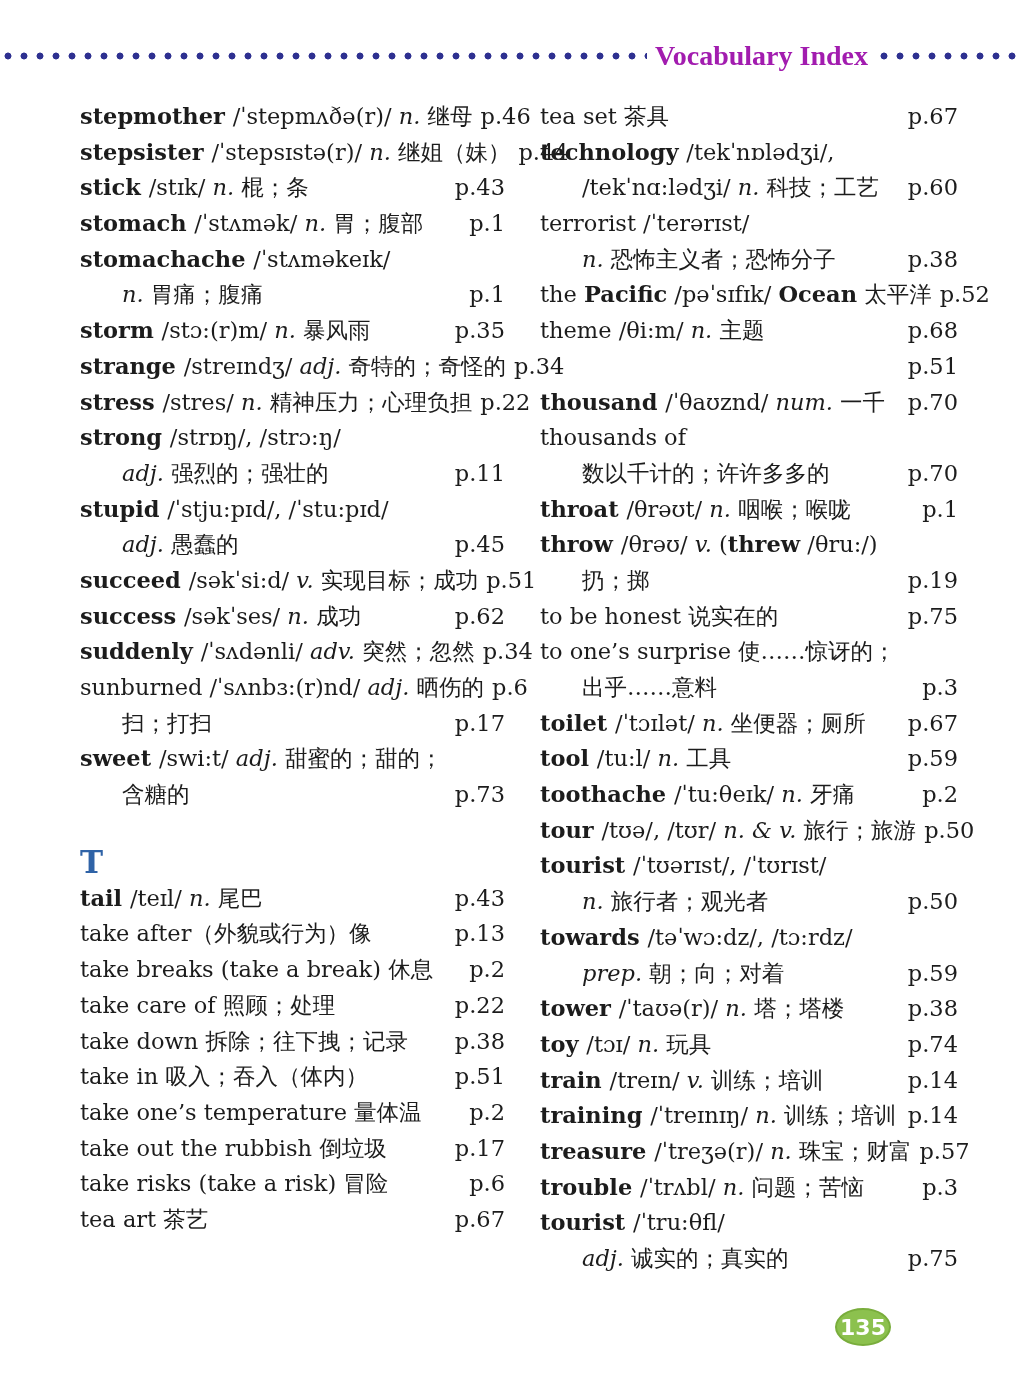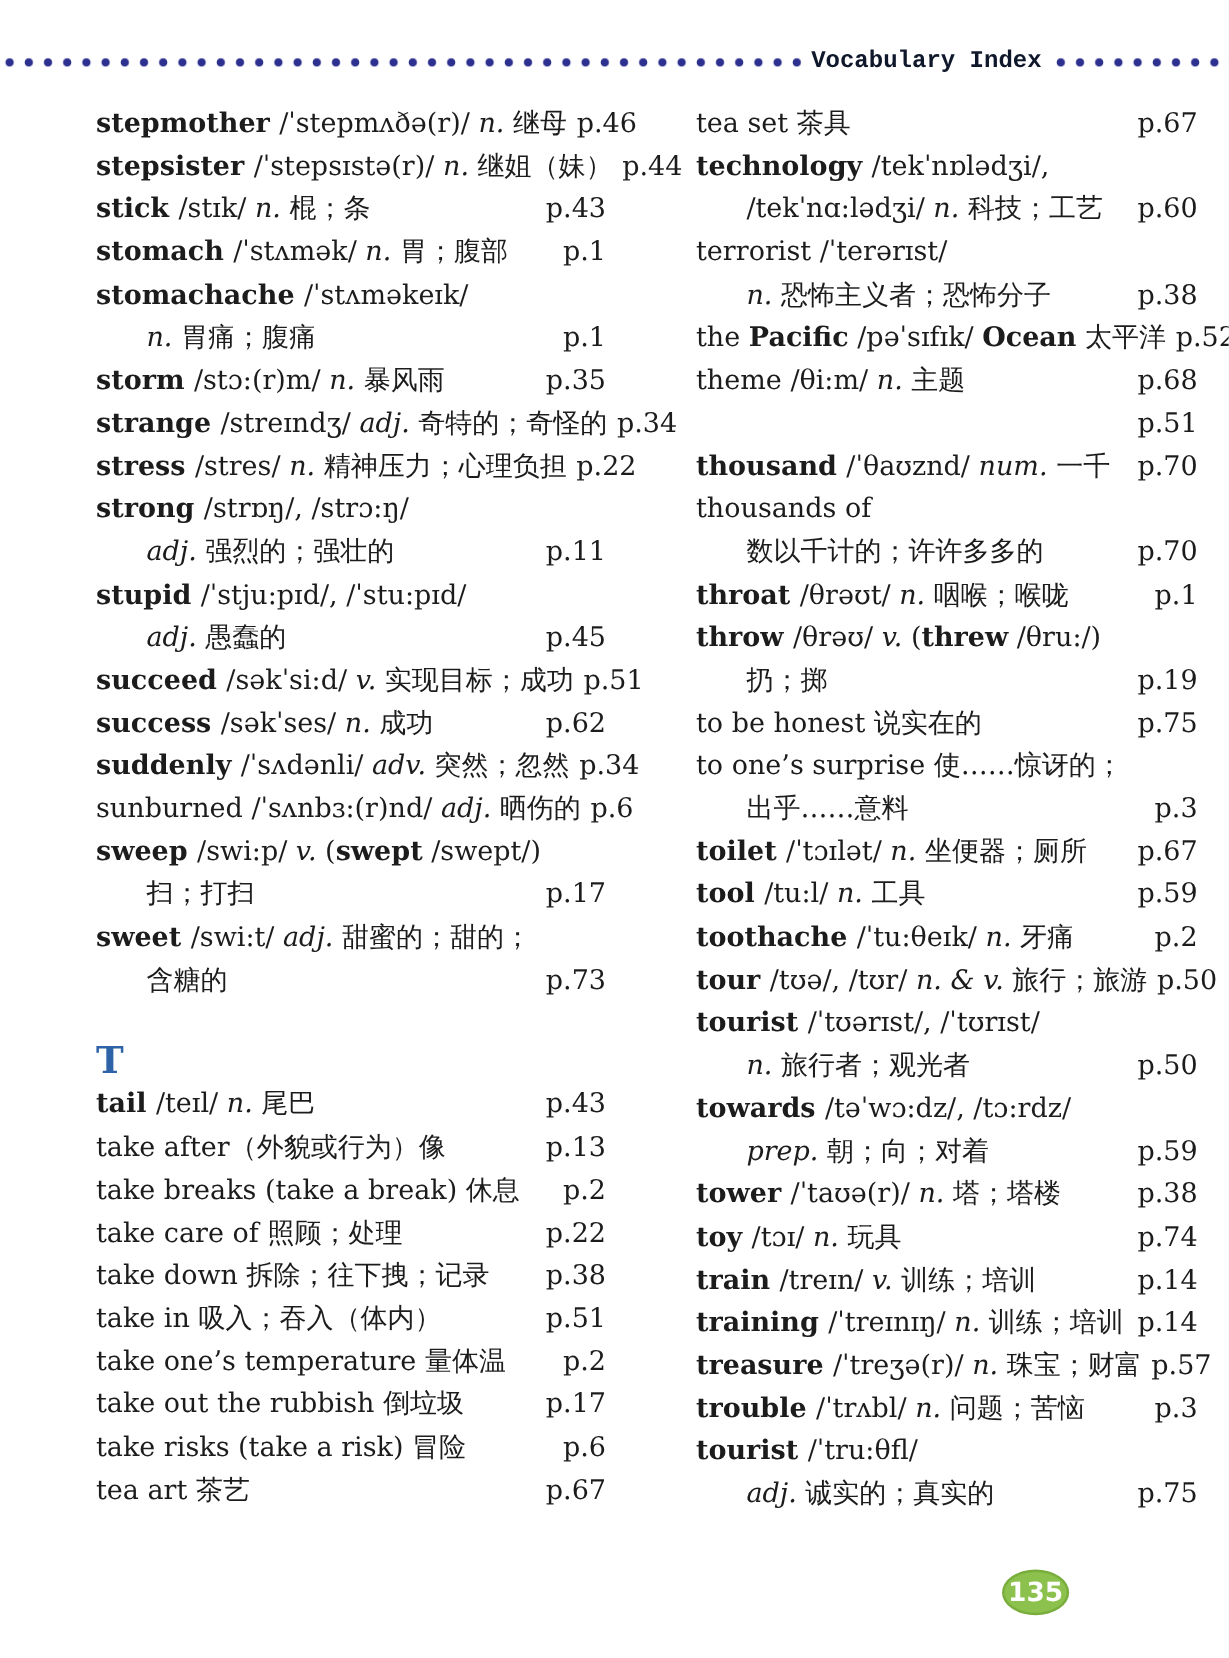--- a/index.html
+++ b/index.html
@@ -20,32 +20,31 @@
   .dots {
     height: 10px;
     background-image: radial-gradient(circle, #2e3090 3.1px, rgba(0,0,0,0) 3.8px);
     background-size: 16px 10px;
     background-repeat: repeat-x;
     background-position: left center;
   }
   .dots-left  { flex: 1 1 auto; }
   .dots-right { width: 148px; }
   .hdr-title {
-    font-family: Liberation Mono, monospace;
+    font-family: Liberation Serif, serif;
     font-weight: 700;
-    font-size: 20px;
-    color: #0f172a;
+    font-size: 28px;
+    color: #a21caf;
     padding: 0 8px;
     white-space: nowrap;
   }
   
   .columns {
-    position: absolute; left: 80px; top: 86px; width: 878px;
+    position: absolute; left: 80px; top: 99px; width: 878px;
     display: flex;
-    gap: 40px;
   }
   .col { display: flex; flex-direction: column; }
   .col-left  { width: 425px; margin-right: 35px; }
   .col-right { width: 418px; }
   .row {
     display: flex; align-items: baseline;
     height: 35.7px; line-height: 35.7px;
     font-size: 22.5px;
     white-space: nowrap;
   }
@@ -149,23 +148,20 @@
           <span class="pg">p.62</span>
         </div>
         <div class="row">
           <span class="txt"><span class="b">suddenly </span><span>/ˈsʌdənli/ </span><span class="i">adv.</span><span> 突然；忽然</span></span>
           <span class="pg">p.34</span>
         </div>
         <div class="row">
           <span class="txt"><span>sunburned /ˈsʌnbɜ:(r)nd/ </span><span class="i">adj.</span><span> 晒伤的</span></span>
           <span class="pg">p.6</span>
         </div>
-        <div class="row">
-          <span class="txt"><span class="b">sweep </span><span>/swi:p/ </span><span class="i">v.</span><span> (</span><span class="b">swept</span><span> /swept/)</span></span>
-        </div>
         <div class="row cont">
           <span class="txt"><span>扫；打扫</span></span>
           <span class="pg">p.17</span>
         </div>
         <div class="row">
           <span class="txt"><span class="b">sweet </span><span>/swi:t/ </span><span class="i">adj.</span><span> 甜蜜的；甜的；</span></span>
         </div>
         <div class="row cont">
           <span class="txt"><span>含糖的</span></span>
           <span class="pg">p.73</span>

